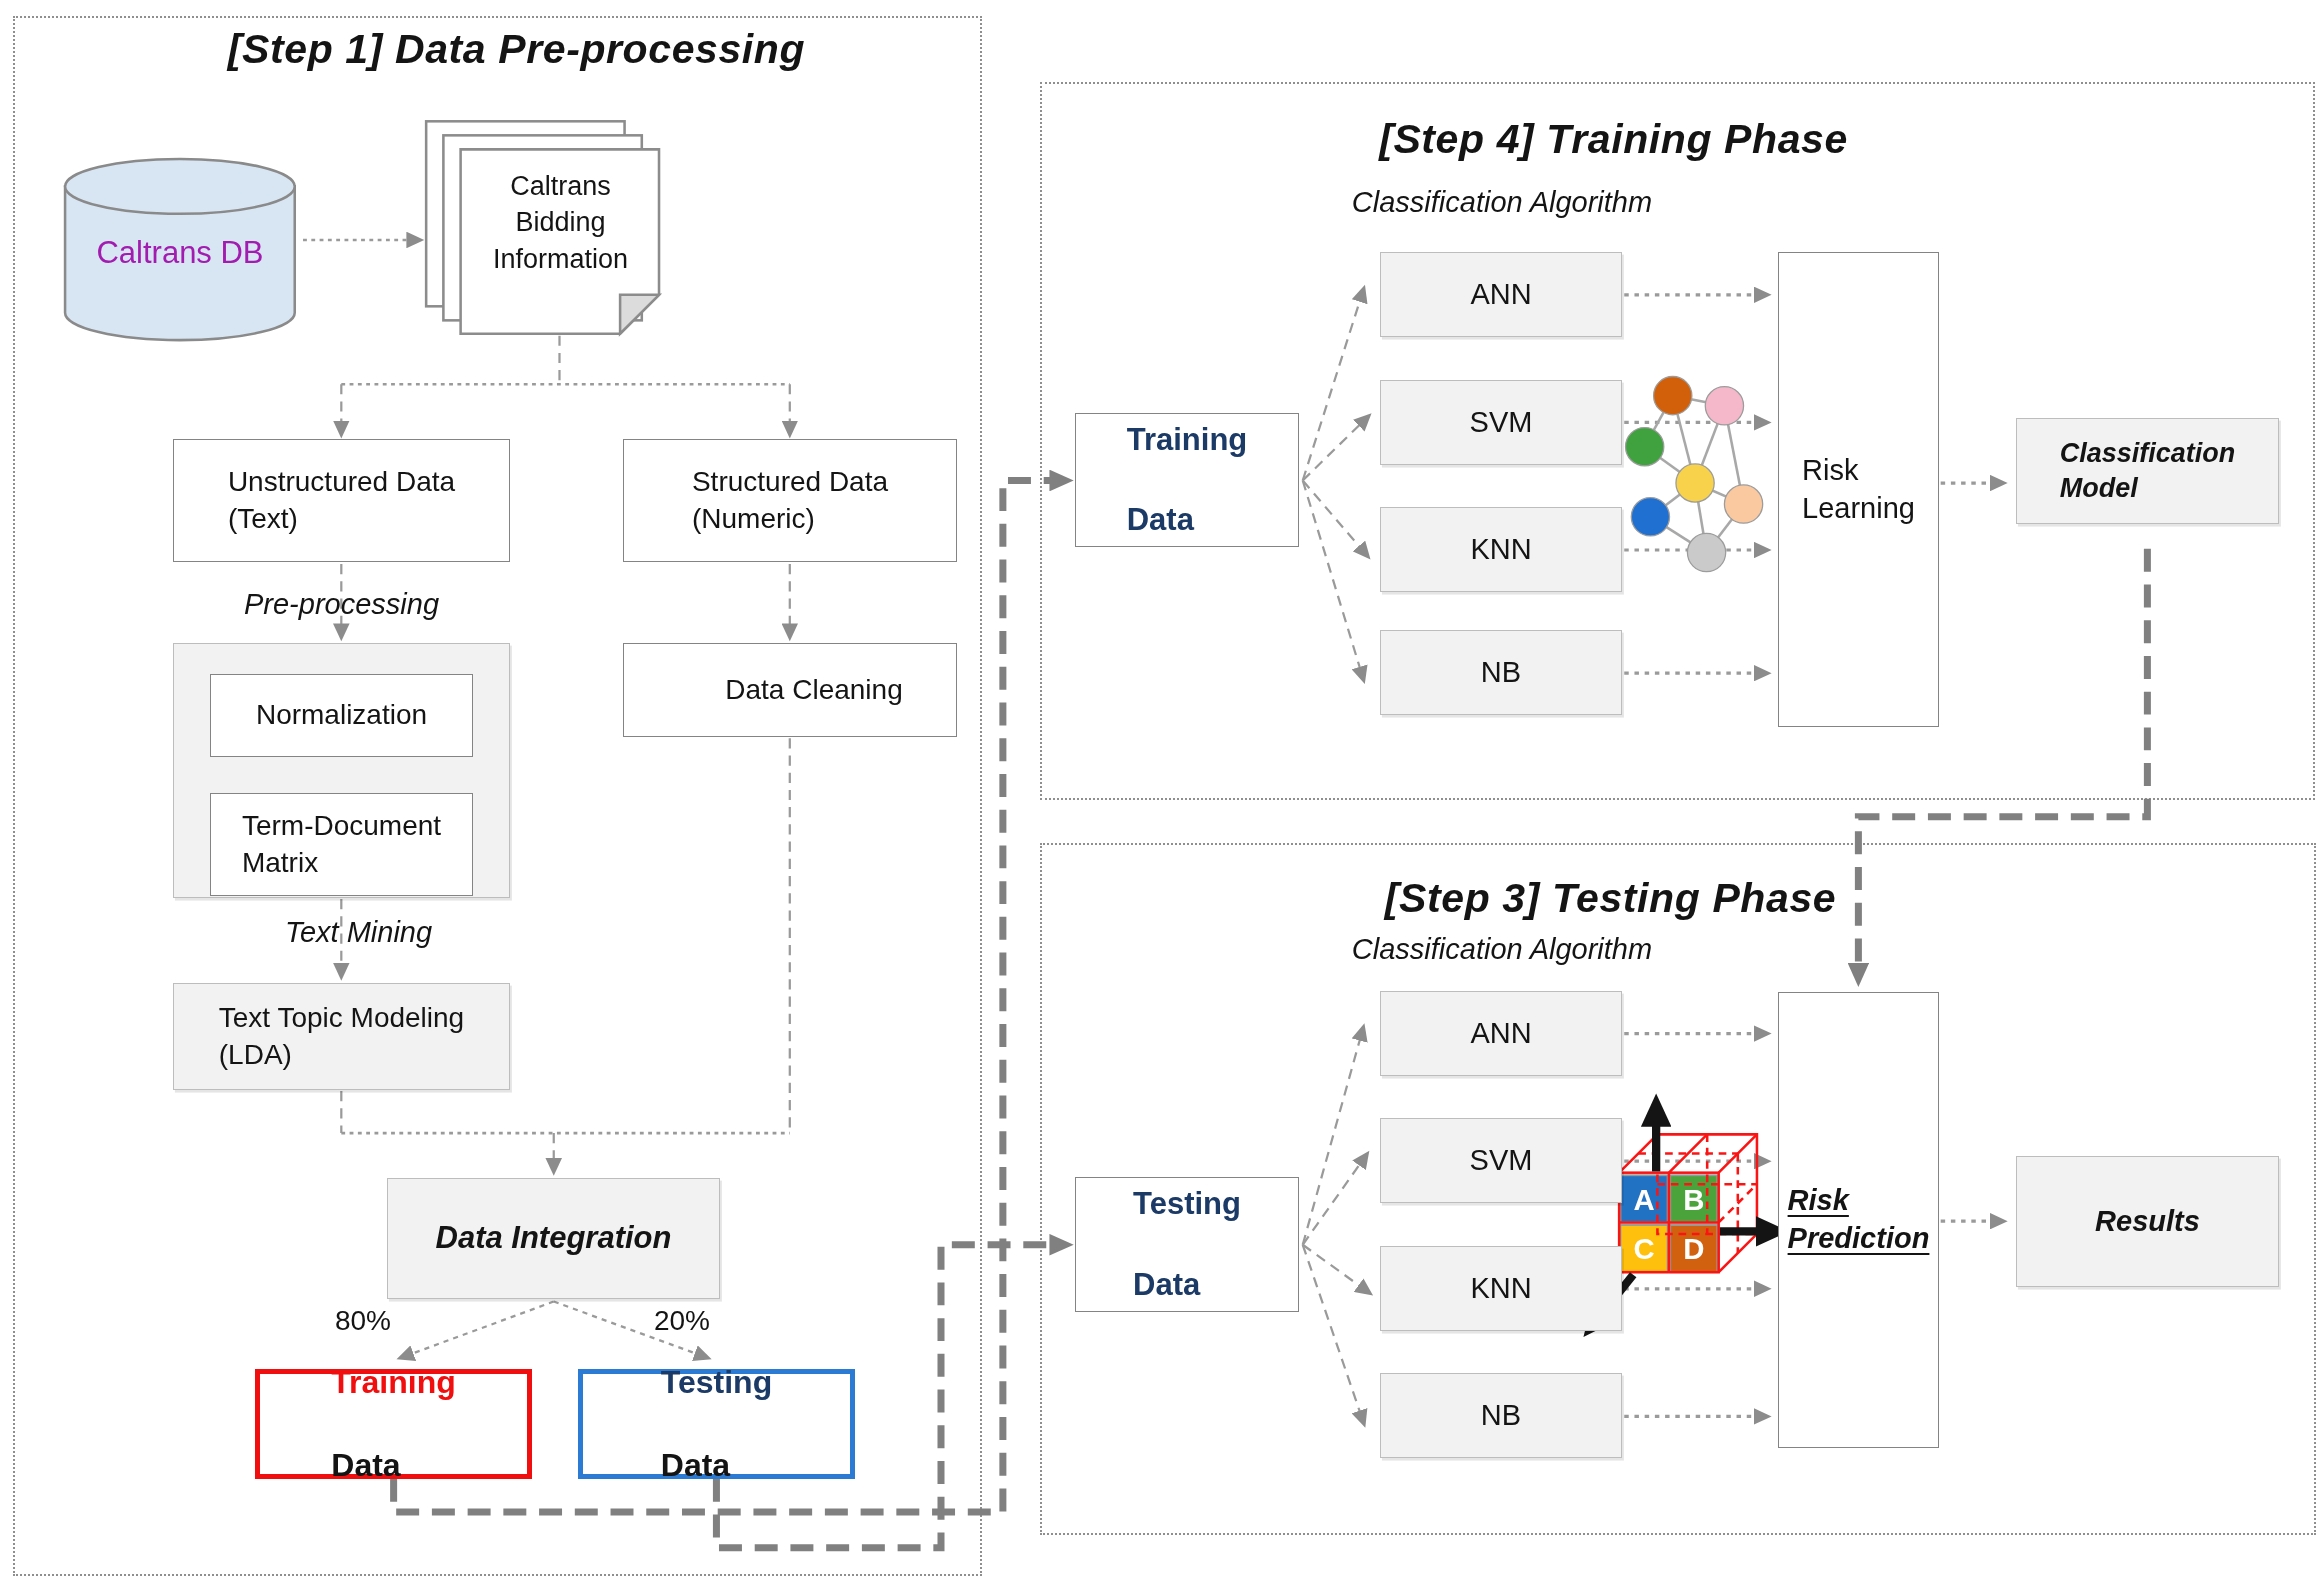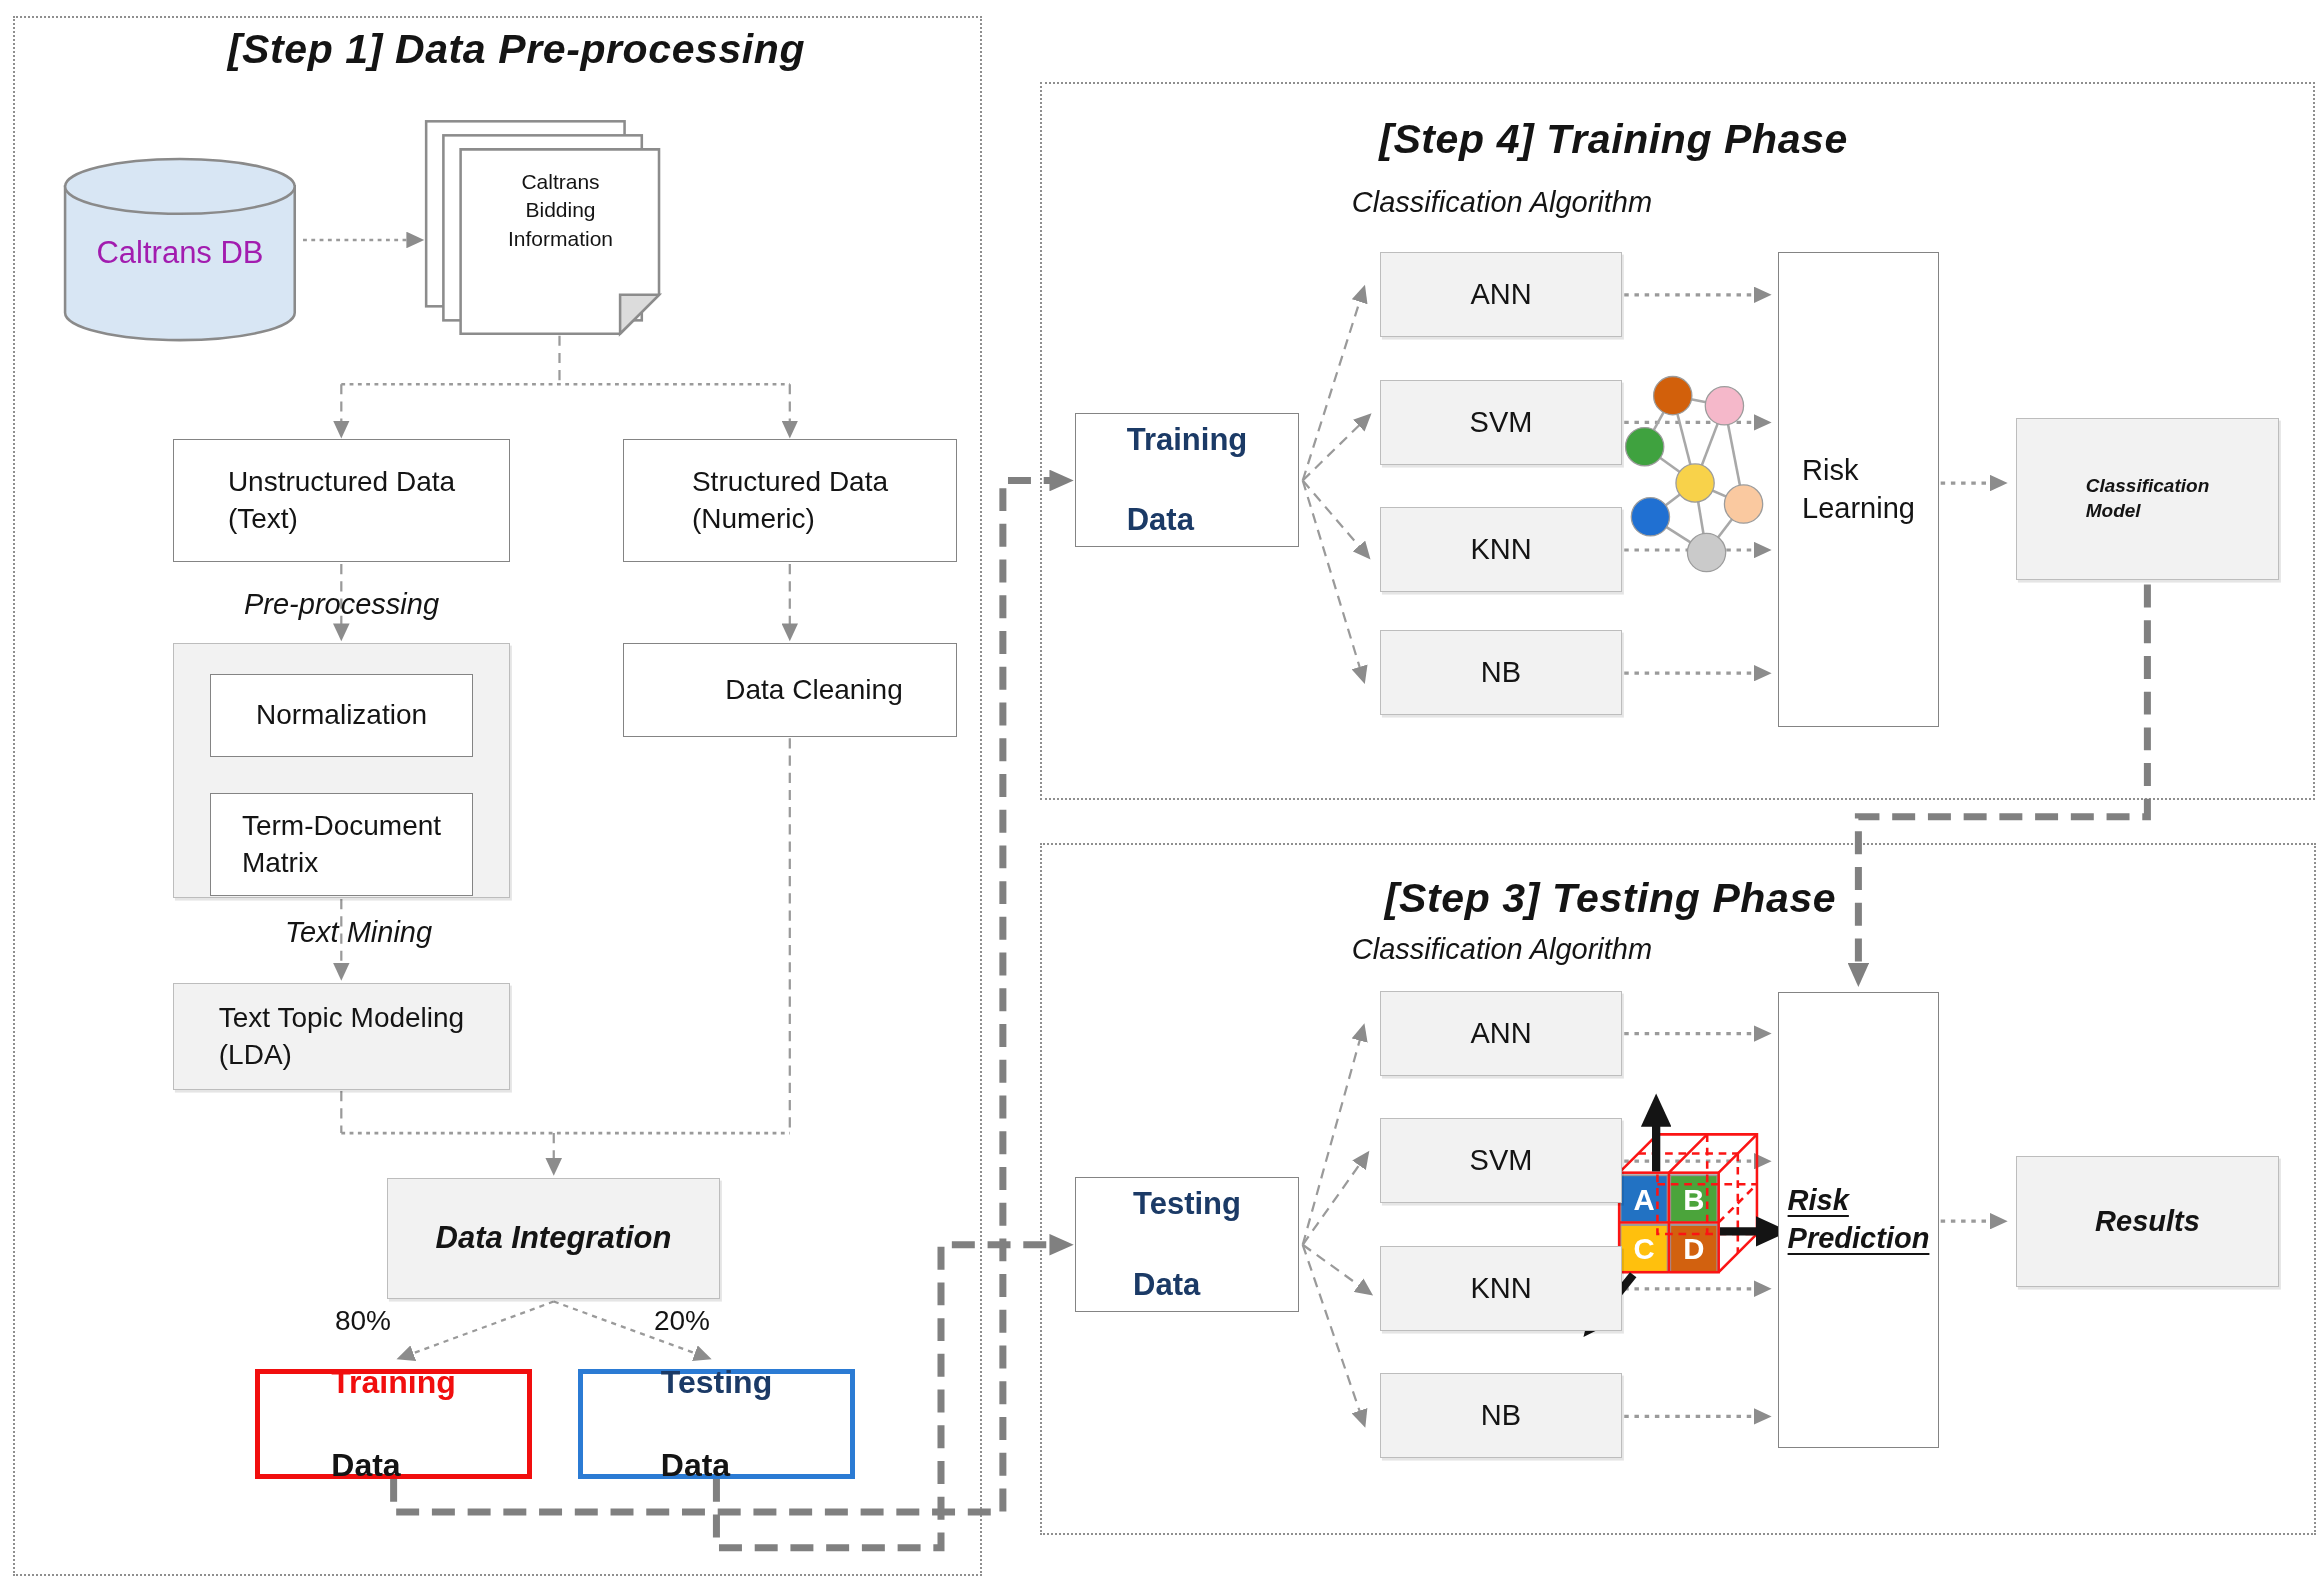--- a/index.html
+++ b/index.html
@@ -152,21 +152,21 @@
         <path d="M2696 1930 H2756" marker-end="url(#ah-k)"></path>
         <path d="M2560 1998 L2512 2058" marker-end="url(#ah-k)"></path>
       </g>
     </g>
   </svg>
 
   <div class="lbl title" style="left:121px;top:25.5px;width:791px;">[Step 1] Data Pre-processing</div>
 
   <div class="lbl" style="left:65px;top:235px;width:230px;font-size:31px;color:#a21caf;">Caltrans DB</div>
 
-  <div class="lbl" style="left:466px;top:168px;width:189px;font-size:21px;line-height:1.35;">Caltrans
+  <div class="lbl" style="left:466px;top:168px;width:189px;font-size:27px;line-height:1.35;">Caltrans
 Bidding
 Information</div>
 
   <div class="box" style="left:173px;top:439px;width:337px;height:123px;">Unstructured Data
 (Text)</div>
 
   <div class="box" style="left:623px;top:439px;width:334px;height:123px;">Structured Data
 (Numeric)</div>
 
   <div class="lbl it" style="left:182px;top:588px;width:319px;font-size:29px;">Pre-processing</div>
@@ -210,21 +210,21 @@
   </div>
 
   <div class="box gray" style="left:1380px;top:252px;width:242px;height:85px;font-size:29px;">ANN</div>
   <div class="box gray" style="left:1380px;top:380px;width:242px;height:85px;font-size:29px;">SVM</div>
   <div class="box gray" style="left:1380px;top:507px;width:242px;height:85px;font-size:29px;">KNN</div>
   <div class="box gray" style="left:1380px;top:630px;width:242px;height:85px;font-size:29px;">NB</div>
 
   <div class="box" style="left:1778px;top:252px;width:161px;height:475px;font-size:29px;">Risk
 Learning</div>
 
-  <div class="box gray bi" style="left:2016px;top:418px;width:263px;height:162px;font-size:19px;">Classification
+  <div class="box gray bi" style="left:2016px;top:418px;width:263px;height:106px;font-size:27px;">Classification
 Model</div>
 
   <div class="lbl title" style="left:1228px;top:875px;width:765px;">[Step 3] Testing Phase</div>
 
   <div class="lbl it" style="left:1247px;top:933px;width:510px;font-size:29px;">Classification Algorithm</div>
 
   <div class="box navybox" style="left:1075px;top:1177px;width:224px;height:135px;">
     <div><span>Testing</span><br>
          <span>Data</span></div>
   </div>

